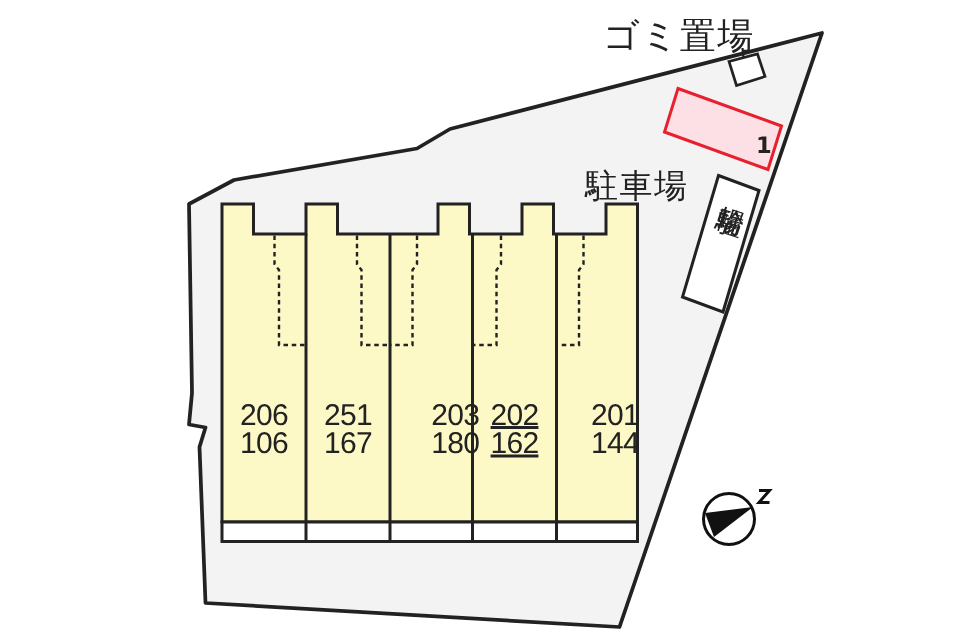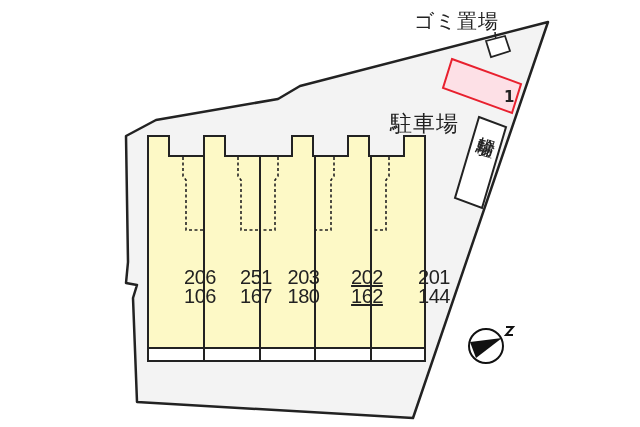--- a/index.html
+++ b/index.html
@@ -1,19 +1,19 @@
 <!DOCTYPE html>
 <html><head>
 <meta charset="utf-8">
 <style>
   html,body{margin:0;padding:0;background:#fff;}
   body{width:640px;height:427px;position:relative;overflow:hidden;font-family:"DejaVu Sans","Liberation Sans",sans-serif;}
   svg{position:absolute;left:0;top:0;}
   .lbl{position:absolute;color:#222;white-space:nowrap;}
-  .unit-label{position:absolute;font-family:"Liberation Sans",sans-serif;font-size:20px;line-height:19px;text-align:center;color:#222;letter-spacing:-0.5px;padding-left:24px;}
+  .unit-label{position:absolute;font-family:"Liberation Sans",sans-serif;font-size:20px;line-height:19px;text-align:center;color:#222;letter-spacing:-0.5px;}
 </style>
 </head>
 <body>
 
 <svg width="640" height="427" viewBox="0 0 640 427">
 
   <polygon points="126,136 156,120 278,99 300,86 548,22 413,418 137,402 133,298 137,285 126,283 128,262" fill="#f3f3f3" stroke="#222" stroke-width="2.5" stroke-linejoin="round"></polygon>
 
   <line x1="495" y1="32" x2="496" y2="42" stroke="#222" stroke-width="1.5"></line>
   <polygon points="486,41 505,36 510,51 491,57" fill="#fff" stroke="#222" stroke-width="1.8"></polygon>
@@ -39,34 +39,34 @@
     <path d="M389,157 V176 L386,180 V230 H371"></path>
   </g>
 
   <g>
     <circle cx="486" cy="346" r="17" fill="#fff" stroke="#111" stroke-width="2"></circle>
     <path d="M502,338 L470,342 L476,358 Z" fill="#111"></path>
     <path d="M506,327 L513,327 L506,335 L513,335" fill="none" stroke="#111" stroke-width="2"></path>
   </g>
 </svg>
 
-<div class="lbl" style="left:414px;top:8px;font-size:20px;letter-spacing:1px;">ゴミ置場</div>
+<div class="lbl" style="left:402px;top:8px;font-size:24px;letter-spacing:1px;">ゴミ置場</div>
 <div class="lbl" style="left:390px;top:109px;font-size:22px;letter-spacing:1px;">駐車場</div>
 <div class="lbl" style="left:504px;top:88px;font-size:15px;font-weight:bold;">1</div>
 <div class="lbl" style="left:474px;top:124px;font-size:18px;line-height:24px;width:20px;writing-mode:vertical-rl;transform:rotate(18deg);transform-origin:10px 36px;">駐輪場</div>
 
 <div class="unit-label" style="left:148px;top:268px;width:56px;">
   <div>206</div>
   <div>106</div>
 </div>
 <div class="unit-label" style="left:204px;top:268px;width:56px;">
   <div>251</div>
   <div>167</div>
 </div>
-<div class="unit-label" style="left:252px;top:268px;width:55px;">
+<div class="unit-label" style="left:276px;top:268px;width:55px;">
   <div>203</div>
   <div>180</div>
 </div>
 <div class="unit-label" style="left:315px;top:268px;width:56px;text-decoration:underline;">
   <div>202</div>
   <div>162</div>
 </div>
 <div class="unit-label" style="left:371px;top:268px;width:78px;">
   <div>201</div>
   <div>144</div>

